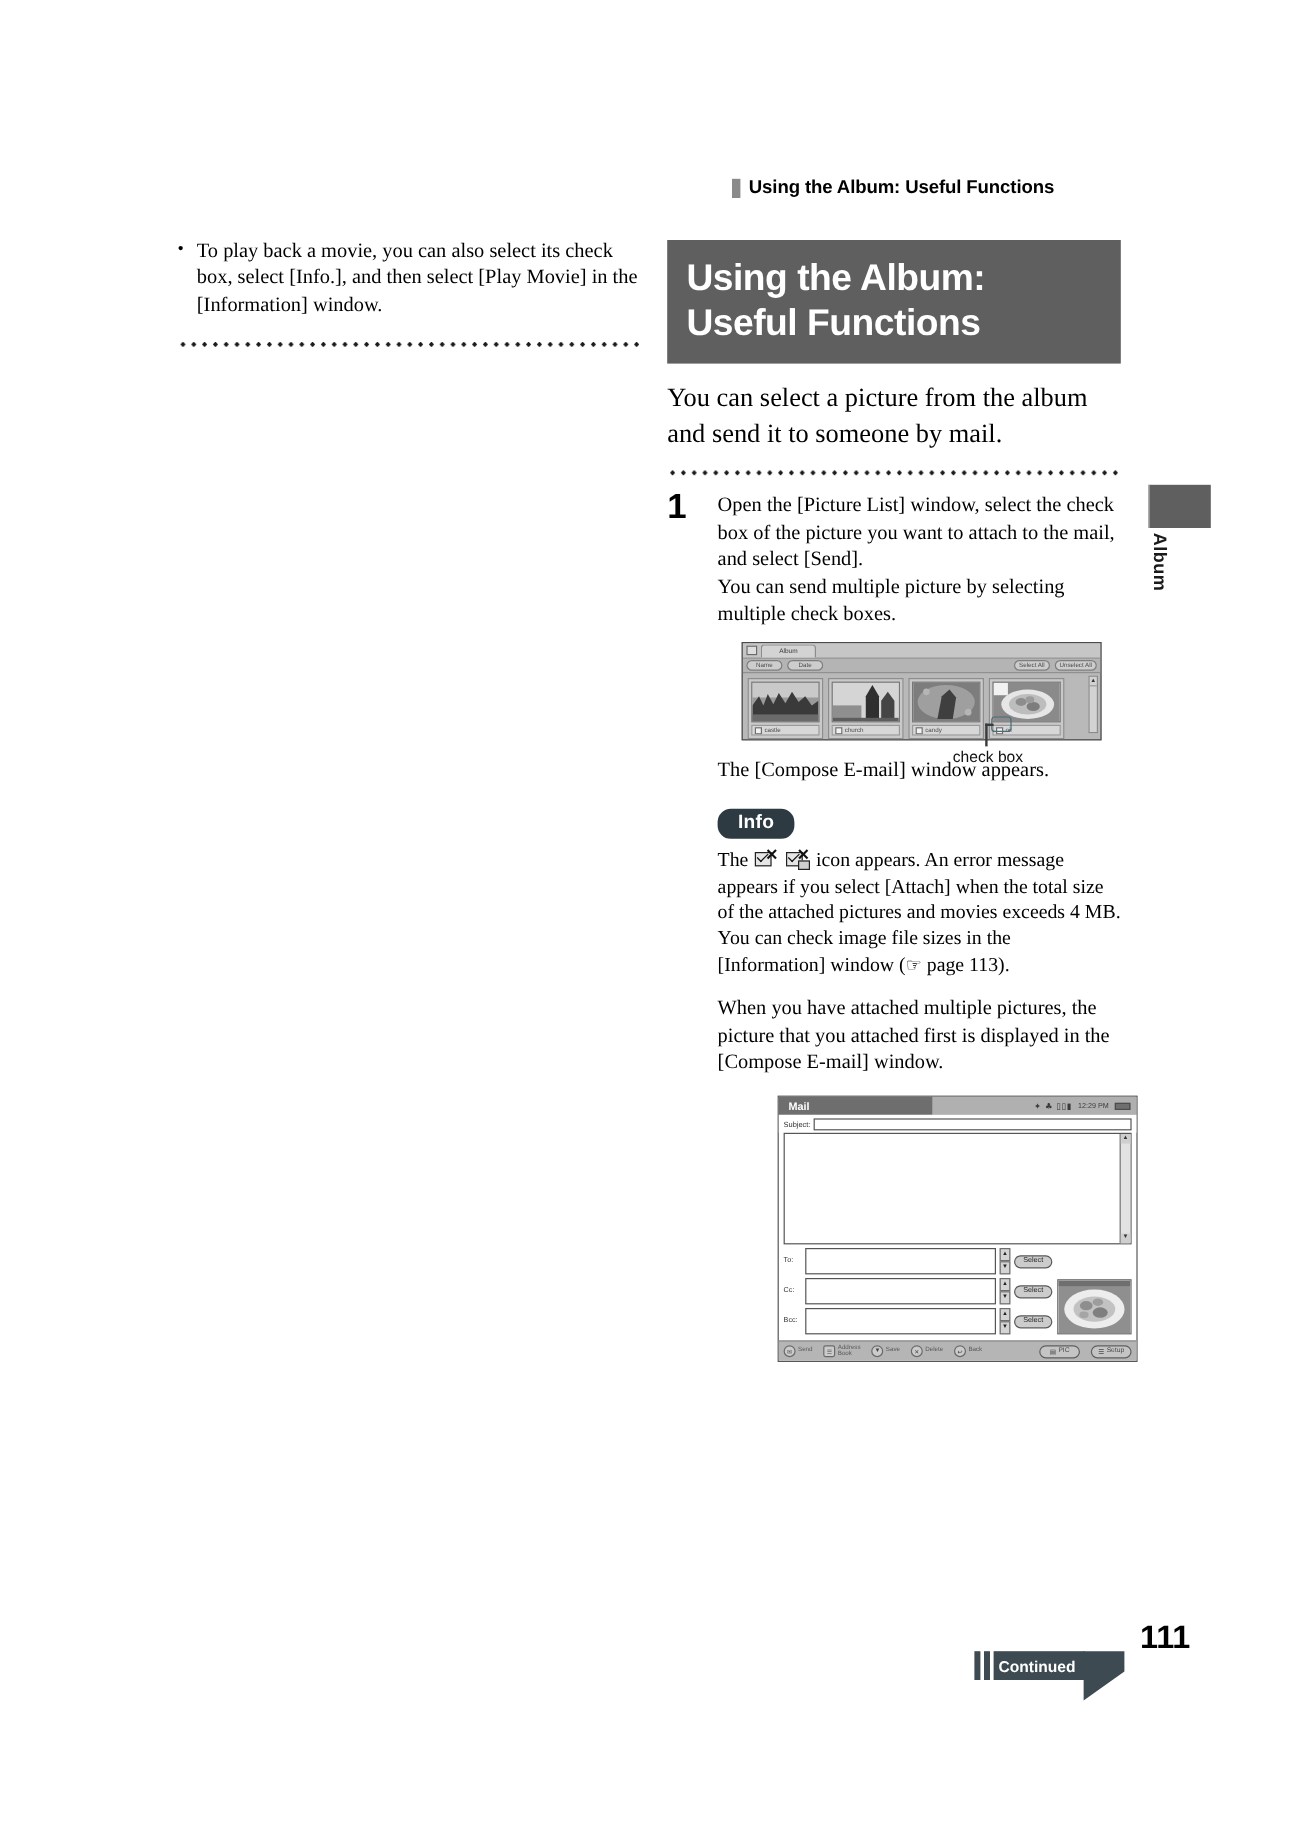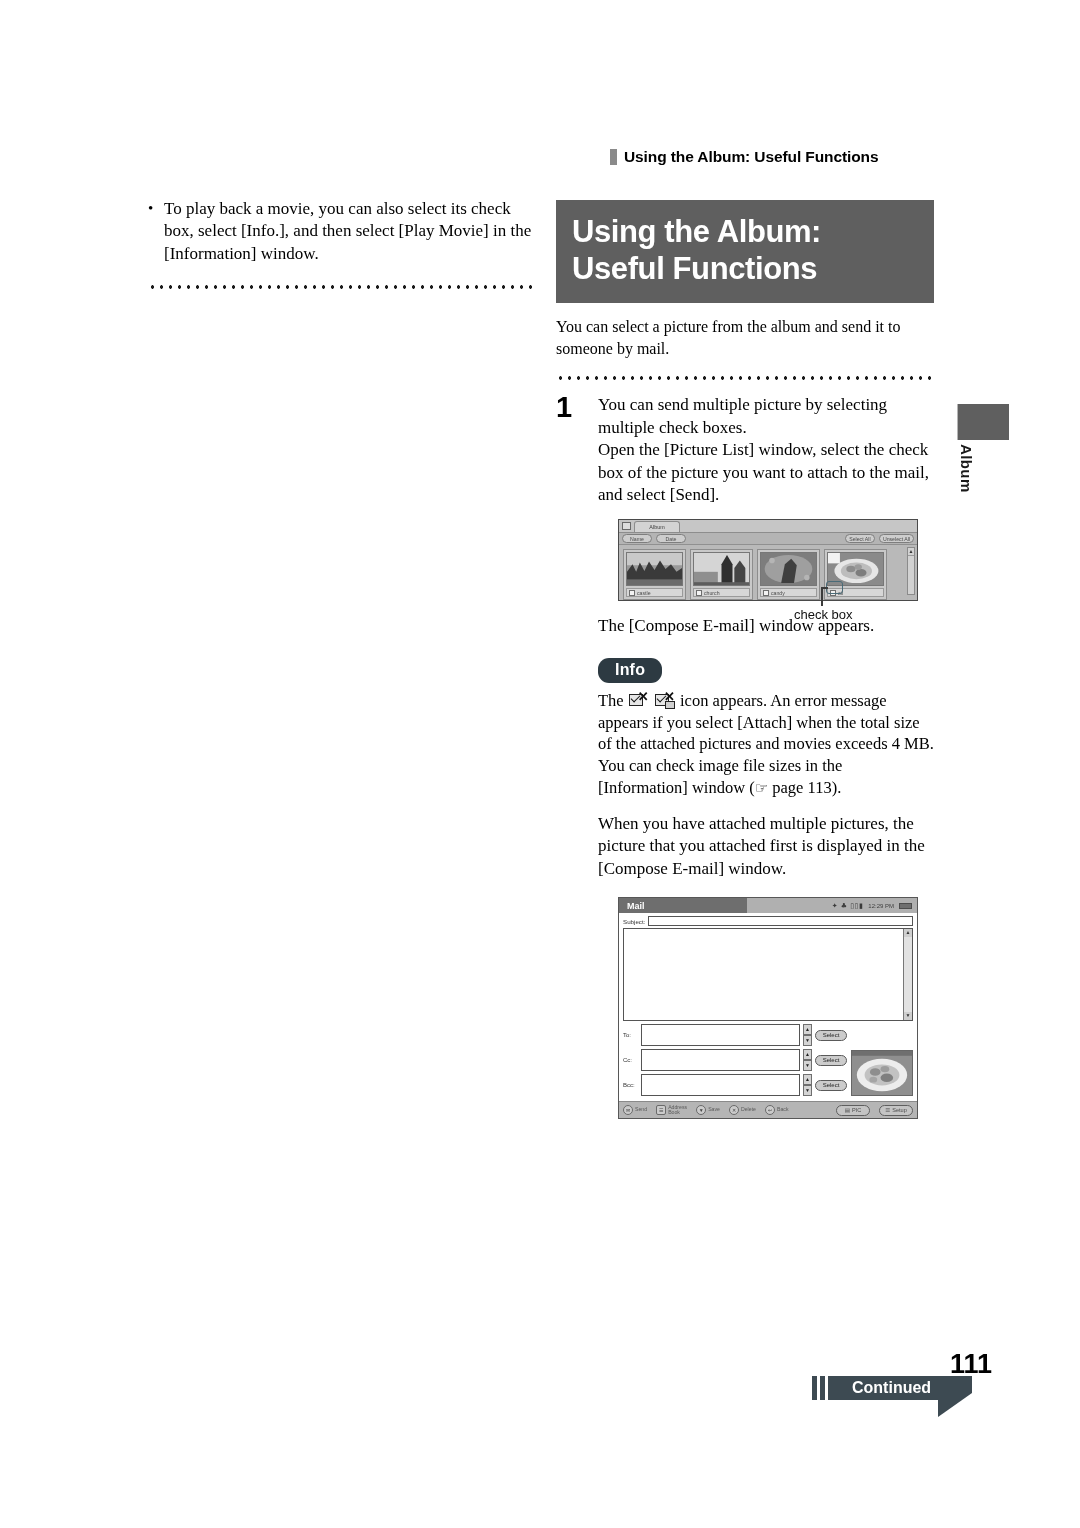--- a/index.html
+++ b/index.html
@@ -90,21 +90,21 @@
     background: #cfcfcf;
     color: #000;
     font-family: "Liberation Sans", sans-serif;
     font-weight: bold;
     font-size: 22.5px;
     padding: 7px 12px 8px 12px;
     letter-spacing: -0.3px;
   }
 
   .body-para {
-    font-size: 16px;
+    font-size: 22px;
     line-height: 1.34;
     margin-top: 13px;
     color: #000;
   }
 
   .dotline-r {
     margin-top: 17px;
     height: 4px;
     background-image: radial-gradient(circle, #1b1b1b 1.6px, rgba(0,0,0,0) 1.9px);
     background-size: 9px 4px;
@@ -360,21 +360,21 @@
     top: 88px;
     font-family: "Liberation Sans", sans-serif;
     font-size: 13px;
     color: #111;
     white-space: nowrap;
   }
 
   
   .fig-mail {
     margin-top: 16px;
-    margin-left: 62px;
+    margin-left: 92px;
     width: 360px;
   }
   .mail-win {
     width: 300px;
     height: 222px;
     background: #ffffff;
     border: 1.3px solid #575757;
     display: flex;
     flex-direction: column;
   }
@@ -626,24 +626,24 @@
     align-items: stretch;
     height: 24px;
   }
   .cont-bars { display: flex; gap: 3px; align-items: stretch; }
   .cont-bar { width: 5px; background: #3d4a52; }
   .cont-body {
     background: #3d4a52;
     color: #fff;
     font-family: "Liberation Sans", sans-serif;
     font-weight: bold;
-    font-size: 16px;
-    display: flex;
-    align-items: center;
-    padding: 0 8px 0 24px;
+    font-size: 13px;
+    display: flex;
+    align-items: center;
+    padding: 0 8px 0 4px;
     margin-left: 3px;
   }
   .cont-arrow-wrap { position: relative; margin-left: -1px; }
   .cont-head {
     width: 0; height: 0;
     border-left: 34px solid #3d4a52;
     border-top: 0 solid transparent;
     border-bottom: 24px solid transparent;
   }
 </style>
@@ -668,22 +668,22 @@
   <div class="chapter-title">Using the Album: Useful Functions</div>
 
 
   <div class="body-para">You can select a picture from the album and send it to someone by mail.</div>
 
   <div class="dotline-r"></div>
 
   <div class="step">
     <div class="step-num">1</div>
     <div class="step-body">
+      <div>Open the [Picture List] window, select the check box of the picture you want to attach to the mail, and select [Send].</div>
       <div>You can send multiple picture by selecting multiple check boxes.</div>
-      <div>Open the [Picture List] window, select the check box of the picture you want to attach to the mail, and select [Send].</div>
     </div>
   </div>
 
   <div class="fig-album">
     <div class="album-win">
 
       <div class="album-titlebar">
         <span class="tb-sq"></span>
         <span class="tab-album">Album</span>
       </div>

